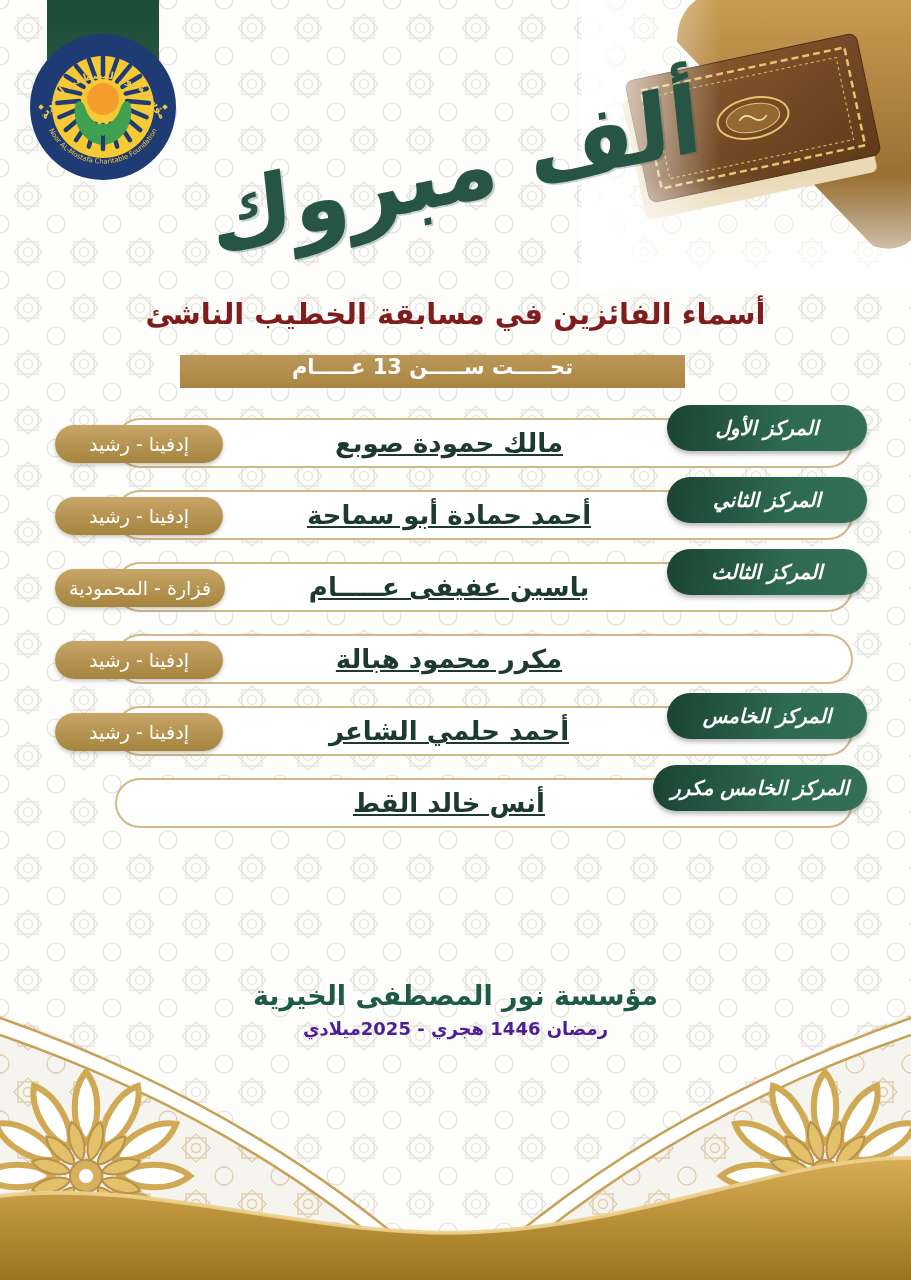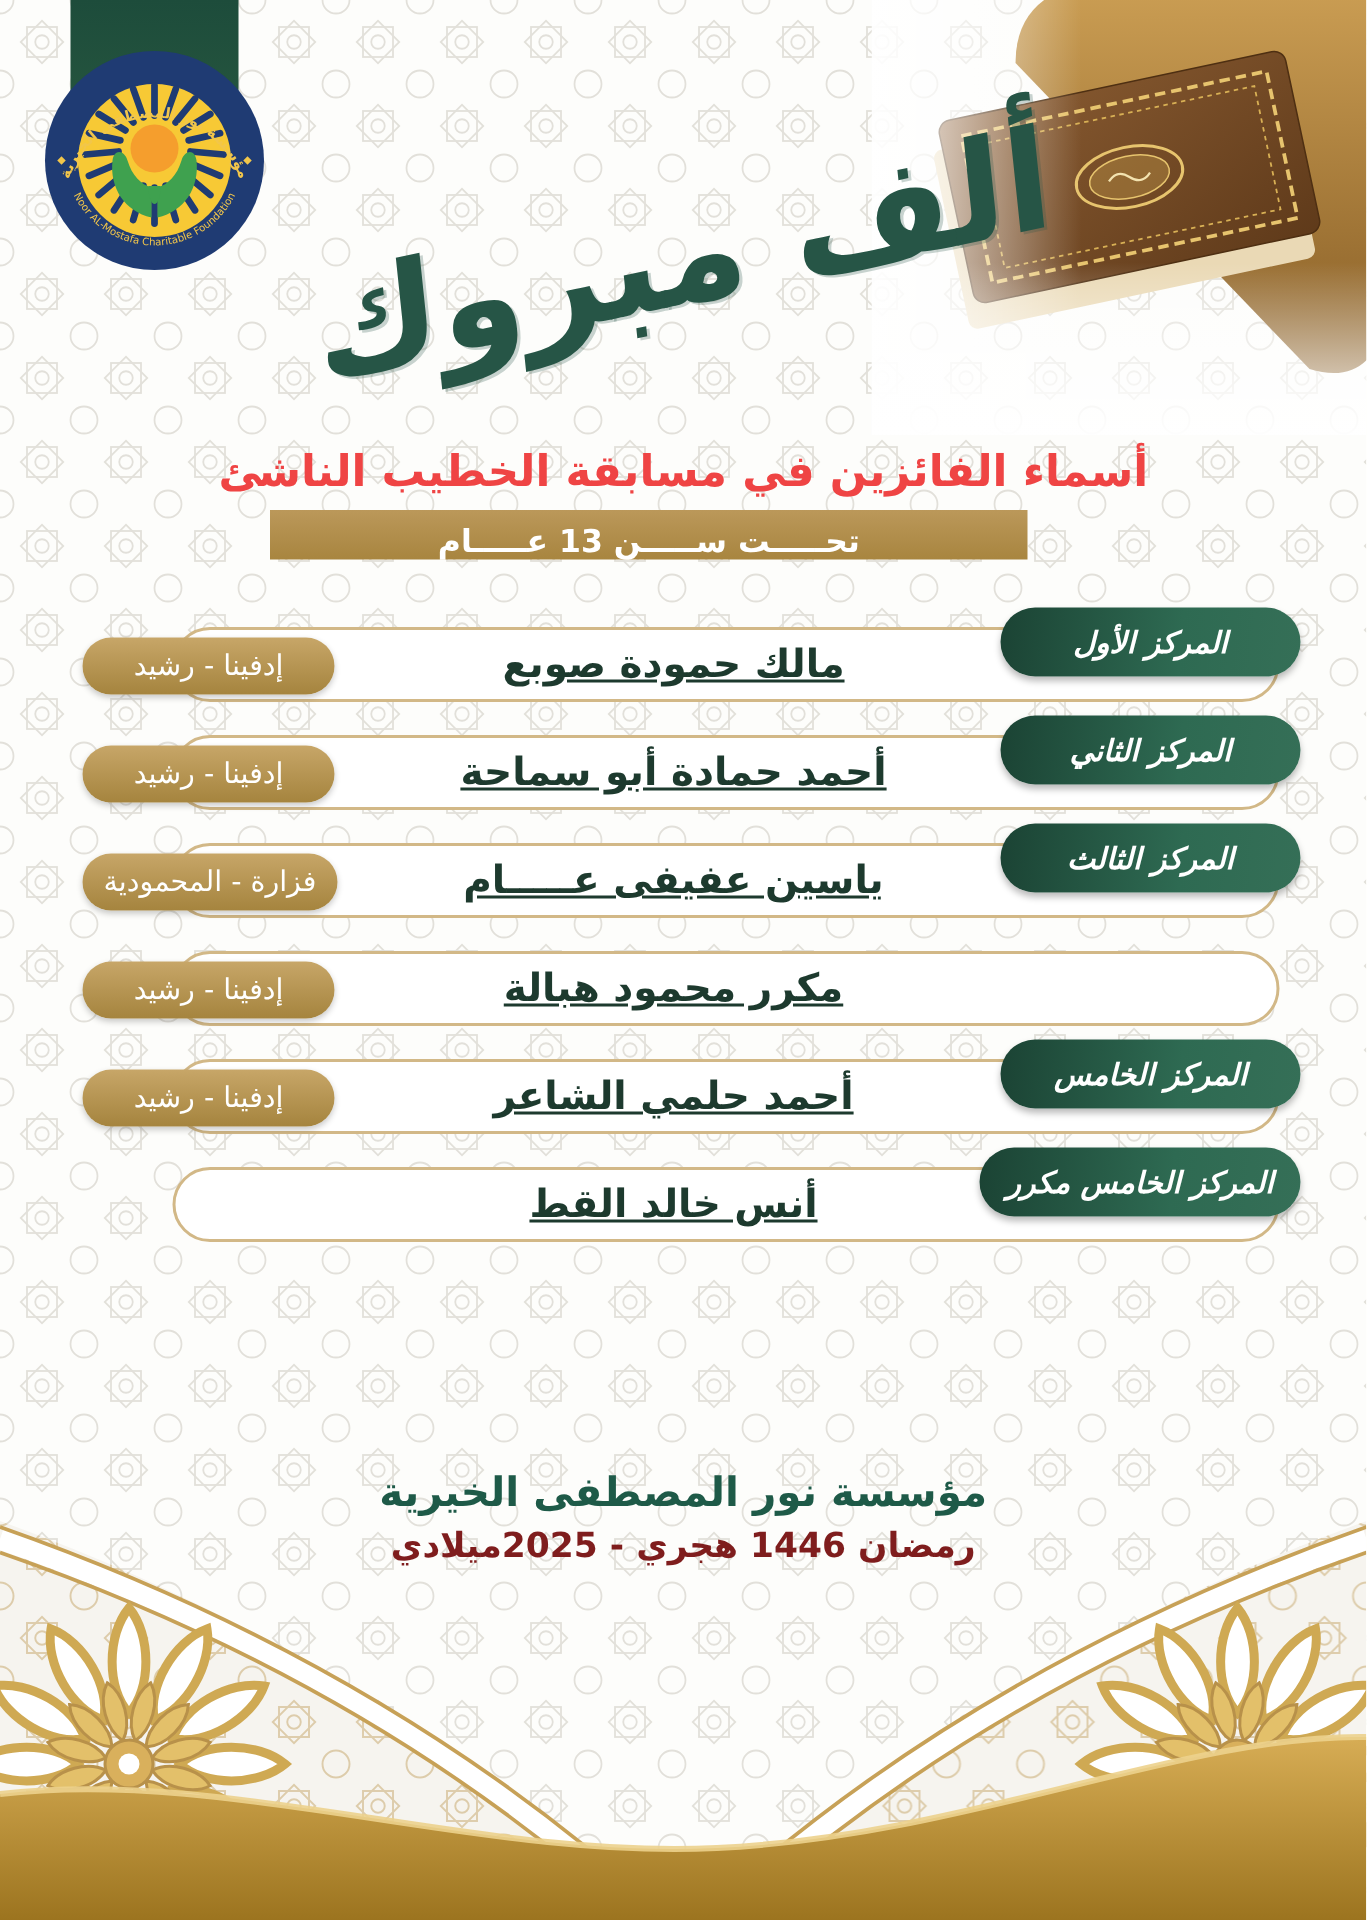--- a/index.html
+++ b/index.html
@@ -16,44 +16,44 @@
   .quran{position:absolute;right:0;top:0;width:330px;height:290px;z-index:1;}
 
   
   .congrats{position:absolute;top:118px;left:0;width:100%;display:flex;justify-content:center;z-index:2;}
   .congrats-text{display:inline-block;font-size:92px;font-weight:bold;color:#265546;
        transform:rotate(-12deg) skewX(-6deg);line-height:1.15;
        text-shadow:2px 2px 0 rgba(38,85,70,.25);}
 
   
   .header{position:absolute;top:297px;left:0;width:100%;text-align:center;z-index:2;}
-  .header-title{font-size:29px;font-weight:bold;color:#ef4444;direction:rtl;}
-  .age-bar{margin-top:9px;margin-left:180px;width:505px;height:33px;background:linear-gradient(180deg,#bb985a,#a8853f);
-       display:flex;align-items:flex-end;justify-content:center;color:#fff;font-size:21px;font-weight:bold;direction:rtl;}
+  .header-title{font-size:29px;font-weight:bold;color:#7f1d1d;direction:rtl;}
+  .age-bar{margin-top:24px;margin-left:180px;width:505px;height:33px;background:linear-gradient(180deg,#bb985a,#a8853f);
+       display:flex;align-items:flex-start;justify-content:center;color:#fff;font-size:21px;font-weight:bold;direction:rtl;}
 
   
   .winners{position:absolute;top:405px;left:55px;width:812px;z-index:3;}
   .row{position:relative;height:63px;margin-bottom:9px;}
   .name-pill{position:absolute;left:60px;right:14px;top:13px;height:50px;background:#fff;
        border:2px solid #d2b887;border-radius:28px;box-sizing:border-box;
        display:flex;align-items:center;justify-content:center;padding-right:70px;}
   .name{font-size:26px;font-weight:bold;color:#1d3a2e;direction:rtl;white-space:nowrap;text-decoration:underline;}
   .rank-badge{position:absolute;top:0;right:0;height:46px;min-width:200px;padding:6px 18px;box-sizing:border-box;
        background:linear-gradient(95deg,#1b4334,#2e6a52 60%,#356f57);border-radius:23px;color:#fff;
        font-size:20px;font-weight:bold;display:flex;align-items:center;justify-content:center;
        box-shadow:0 3px 5px rgba(0,0,0,.28);direction:rtl;white-space:nowrap;z-index:2;font-style:italic;}
   .loc-pill{position:absolute;left:0;top:20px;height:38px;min-width:168px;padding:0 14px;box-sizing:border-box;
        background:linear-gradient(180deg,#c7a668,#a5843e);border-radius:19px;color:#fff;
        font-size:19px;font-weight:normal;display:flex;align-items:center;justify-content:center;
        box-shadow:0 2px 4px rgba(0,0,0,.22);direction:rtl;white-space:nowrap;z-index:2;}
 
   
   .footer{position:absolute;top:980px;left:0;width:100%;text-align:center;z-index:2;}
   .footer-org{font-size:27px;font-weight:bold;color:#1e5a48;direction:rtl;}
-  .footer-date{margin-top:7px;font-size:23px;font-weight:bold;color:#7f1d1d;direction:rtl;}
+  .footer-date{margin-top:7px;font-size:18px;font-weight:bold;color:#4c1d95;direction:rtl;}
 
   
   .bottom-decor{position:absolute;left:0;bottom:0;z-index:1;}
 </style>
 </head>
 <body>
 
 <div class="page">
 
   <svg class="bg-pattern" width="911" height="1280" xmlns="http://www.w3.org/2000/svg">

